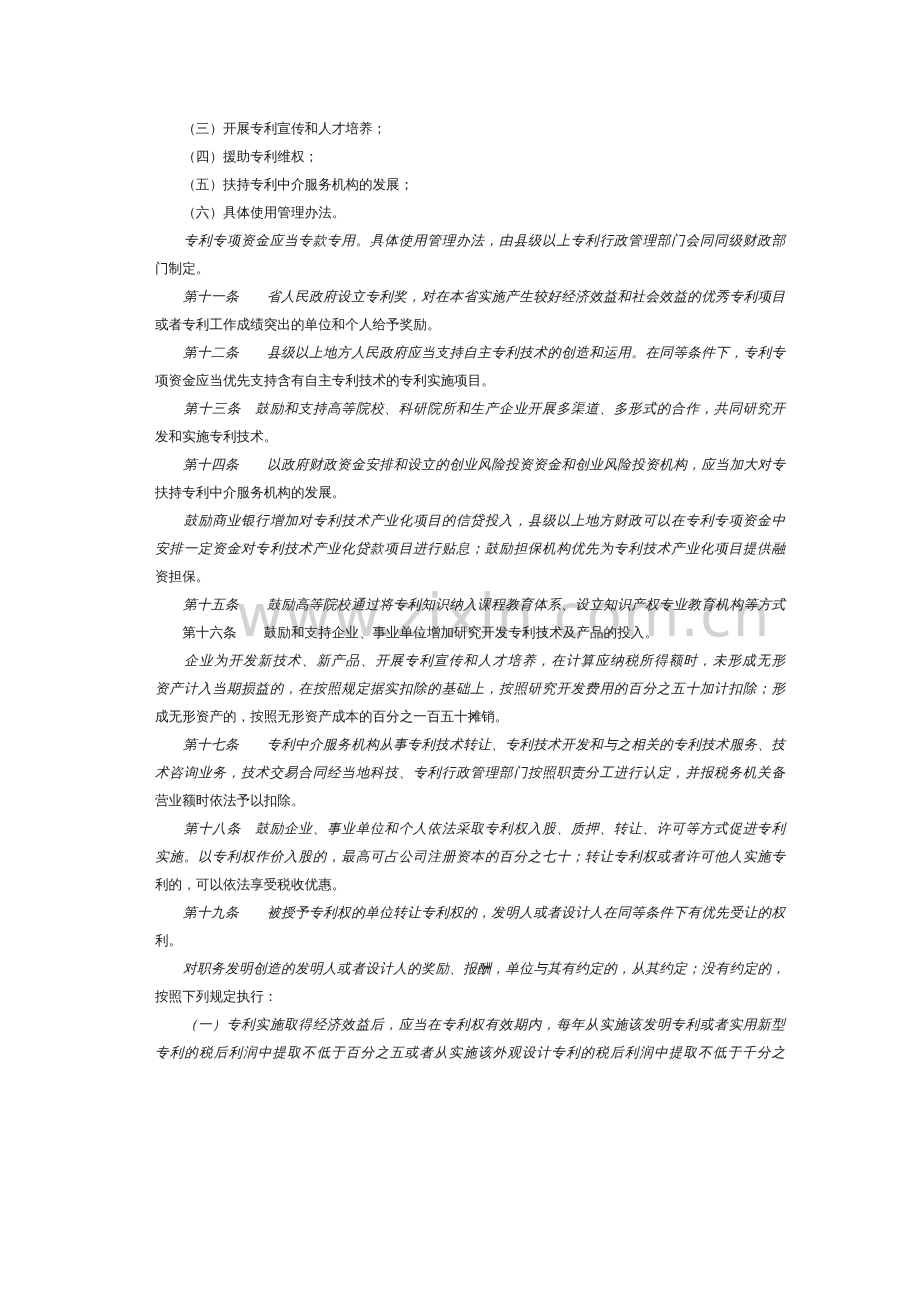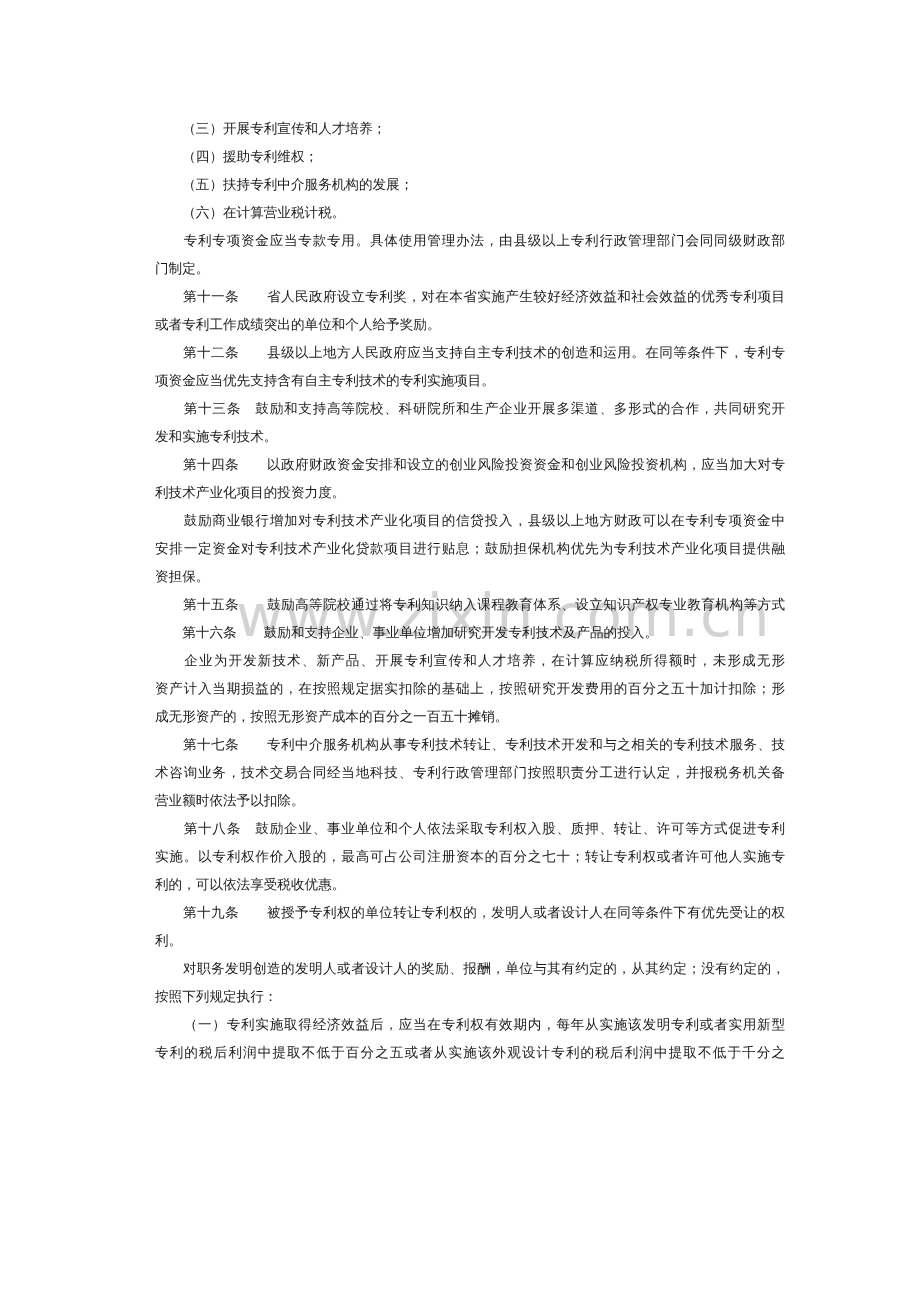--- a/index.html
+++ b/index.html
@@ -41,42 +41,43 @@
     line-height: 28px;
     color: #1a1a1a;
   }
   .line {
     width: 630px;
     text-align: justify;
     text-align-last: left;
   }
   .line.just {
     text-align-last: justify;
+    font-style: italic;
   }
 </style>
 </head>
 <body>
 
 <div class="page">
   <div class="watermark">www.zixin.com.cn</div>
   <div class="text-block">
       <div class="line">　　（三）开展专利宣传和人才培养；</div>
       <div class="line">　　（四）援助专利维权；</div>
       <div class="line">　　（五）扶持专利中介服务机构的发展；</div>
-      <div class="line">　　（六）在计算营业税计税。</div>
+      <div class="line">　　（六）具体使用管理办法。</div>
       <div class="line just">　　专利专项资金应当专款专用。具体使用管理办法，由县级以上专利行政管理部门会同同级财政部</div>
       <div class="line">门制定。</div>
       <div class="line just">　　第十一条　　省人民政府设立专利奖，对在本省实施产生较好经济效益和社会效益的优秀专利项目</div>
       <div class="line">或者专利工作成绩突出的单位和个人给予奖励。</div>
       <div class="line just">　　第十二条　　县级以上地方人民政府应当支持自主专利技术的创造和运用。在同等条件下，专利专</div>
       <div class="line">项资金应当优先支持含有自主专利技术的专利实施项目。</div>
       <div class="line just">　　第十三条　鼓励和支持高等院校、科研院所和生产企业开展多渠道、多形式的合作，共同研究开</div>
       <div class="line">发和实施专利技术。</div>
       <div class="line just">　　第十四条　　以政府财政资金安排和设立的创业风险投资资金和创业风险投资机构，应当加大对专</div>
-      <div class="line">利技术产业化项目的投资力度。</div>
+      <div class="line">扶持专利中介服务机构的发展。</div>
       <div class="line just">　　鼓励商业银行增加对专利技术产业化项目的信贷投入，县级以上地方财政可以在专利专项资金中</div>
       <div class="line just">安排一定资金对专利技术产业化贷款项目进行贴息；鼓励担保机构优先为专利技术产业化项目提供融</div>
       <div class="line">资担保。</div>
       <div class="line just">　　第十五条　　鼓励高等院校通过将专利知识纳入课程教育体系、设立知识产权专业教育机构等方式</div>
       <div class="line">　　第十六条　　鼓励和支持企业、事业单位增加研究开发专利技术及产品的投入。</div>
       <div class="line just">　　企业为开发新技术、新产品、开展专利宣传和人才培养，在计算应纳税所得额时，未形成无形</div>
       <div class="line just">资产计入当期损益的，在按照规定据实扣除的基础上，按照研究开发费用的百分之五十加计扣除；形</div>
       <div class="line">成无形资产的，按照无形资产成本的百分之一百五十摊销。</div>
       <div class="line just">　　第十七条　　专利中介服务机构从事专利技术转让、专利技术开发和与之相关的专利技术服务、技</div>
       <div class="line just">术咨询业务，技术交易合同经当地科技、专利行政管理部门按照职责分工进行认定，并报税务机关备</div>

